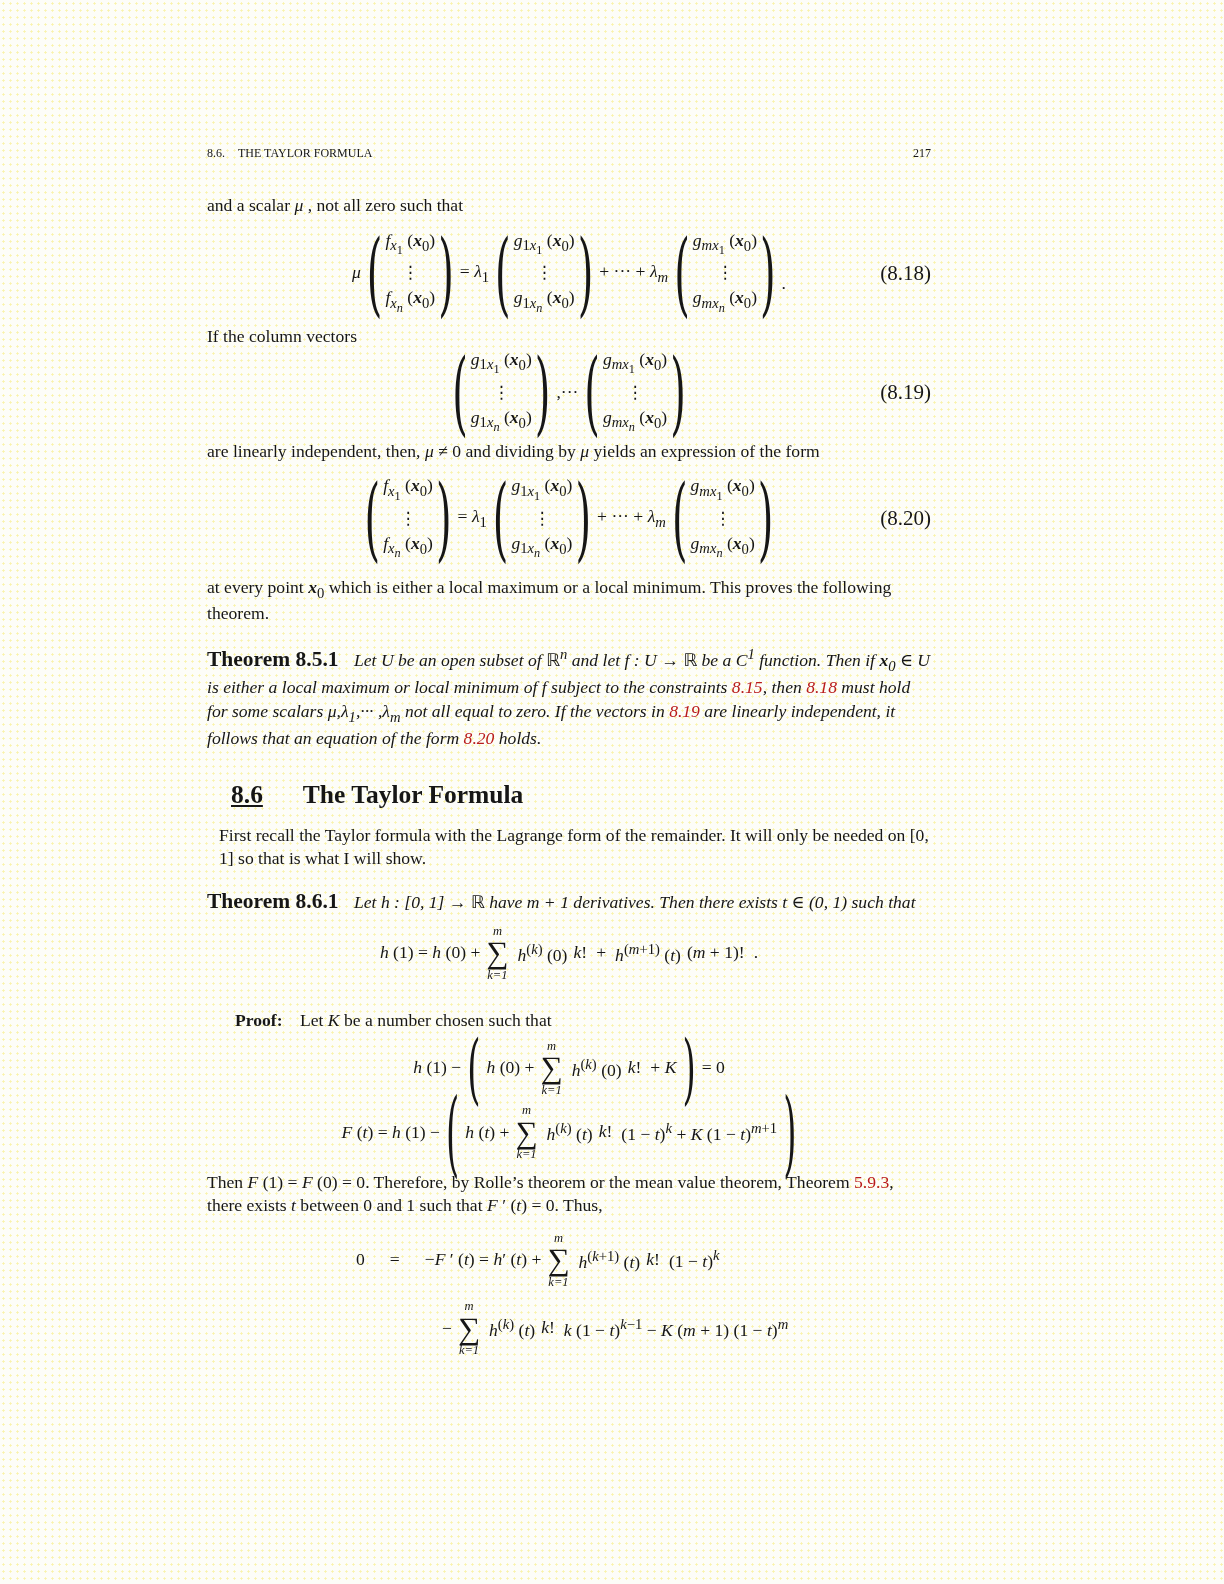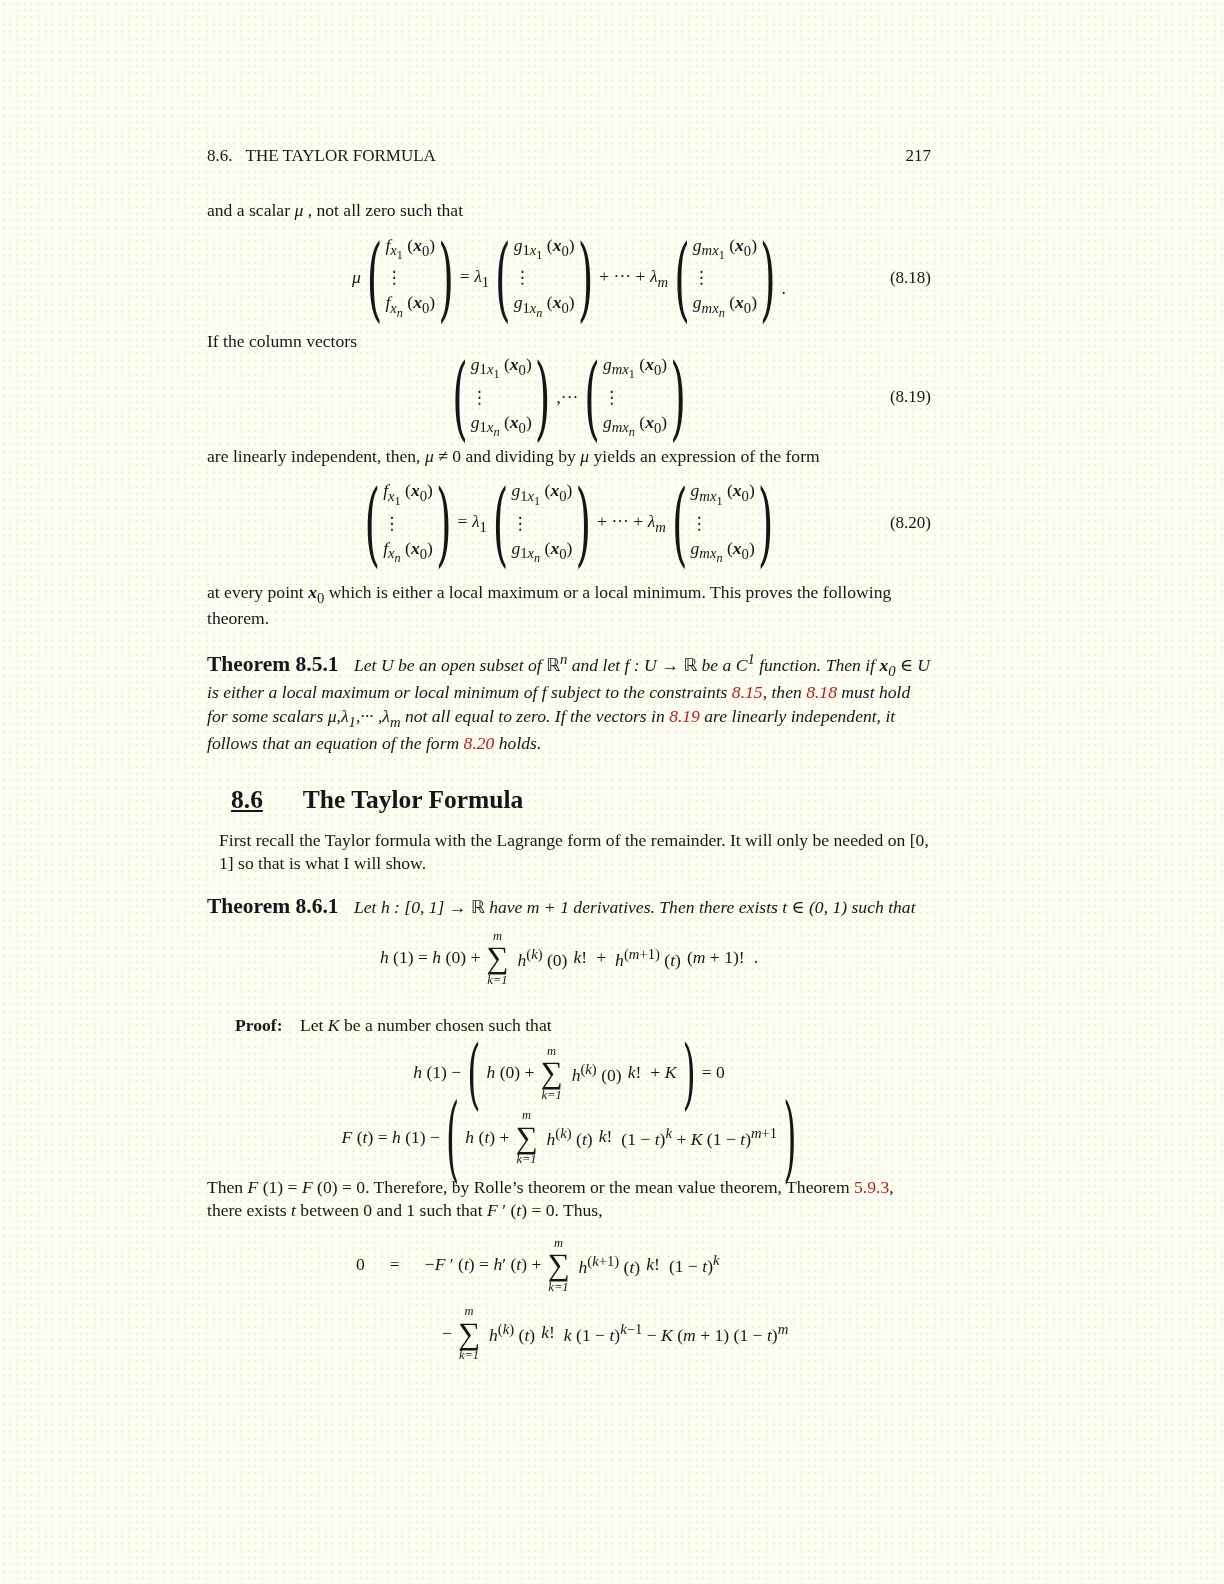--- a/index.html
+++ b/index.html
@@ -8,34 +8,34 @@
     width:1224px; height:1584px; position:relative; overflow:hidden;
     background-color:#fdfdf8;
     background-image: radial-gradient(circle, rgba(246,234,110,0.55) 0.9px, rgba(246,234,110,0) 1.4px);
     background-size: 7px 7px;
     font-family:"Liberation Serif","DejaVu Serif","DejaVu Sans",serif;
     color:#161616;
     -webkit-font-smoothing:antialiased;
   }
   .page { position:absolute; left:207px; top:146px; width:724px; }
 
-  .pg-header { display:flex; justify-content:space-between; font-size:17px;align-items:center; }
+  .pg-header { display:flex; justify-content:space-between; font-size:12px;align-items:center; }
   .hleft { display:flex; }
   .hnum { margin-right:13px; }
 
   p { margin:0; font-size:17.6px; line-height:1.28; }
 
   
   .display { position:relative; display:flex; justify-content:center; align-items:center; font-size:17.6px; }
   .mrow { display:inline-flex; align-items:center; }
   .mrow > * { margin:0 3px; }
-  .eqno { position:absolute; right:0; top:50%; transform:translateY(-50%); font-size:17px; }
+  .eqno { position:absolute; right:0; top:50%; transform:translateY(-50%); font-size:21px; }
 
   .vec { display:inline-flex; align-items:center; }
-  .vcol { display:inline-flex; flex-direction:column; align-items:flex-start; row-gap:7px; padding:0 3px; }
+  .vcol { display:inline-flex; flex-direction:column; align-items:center; row-gap:7px; padding:0 3px; }
   .ventry { line-height:1.1; }
   .vdots { font-size:17px; line-height:1; }
   .vparen { font-size:40px; line-height:1; transform:scaleY(2.3); font-family:"DejaVu Serif",serif; font-weight:400; }
 
   .sum { display:inline-flex; flex-direction:column; align-items:center; line-height:1; }
   .sum .lim { font-size:12.5px; line-height:1; font-style:italic; }
   .sum .sigma { font-size:31px; line-height:0.95; margin:1px 0; font-style:normal; }
 
   .frac { display:inline-flex; flex-direction:row; align-items:center; }
   .frac .num, .frac .den { padding:0 3px; line-height:1.12; }

